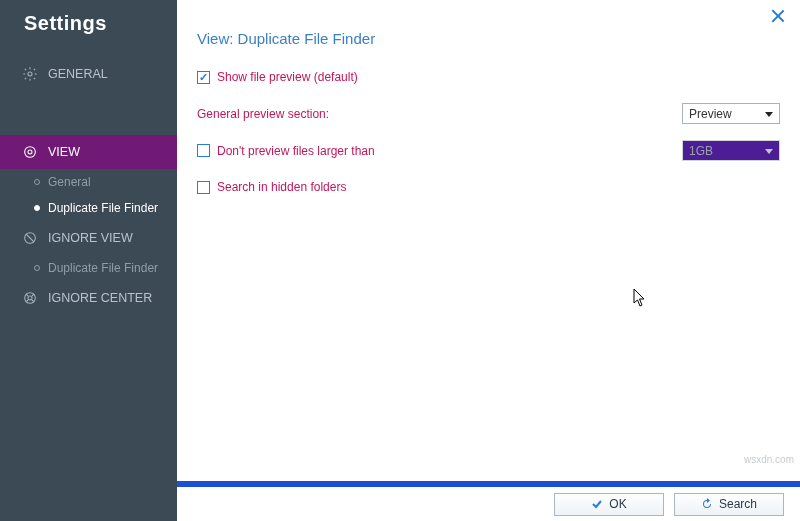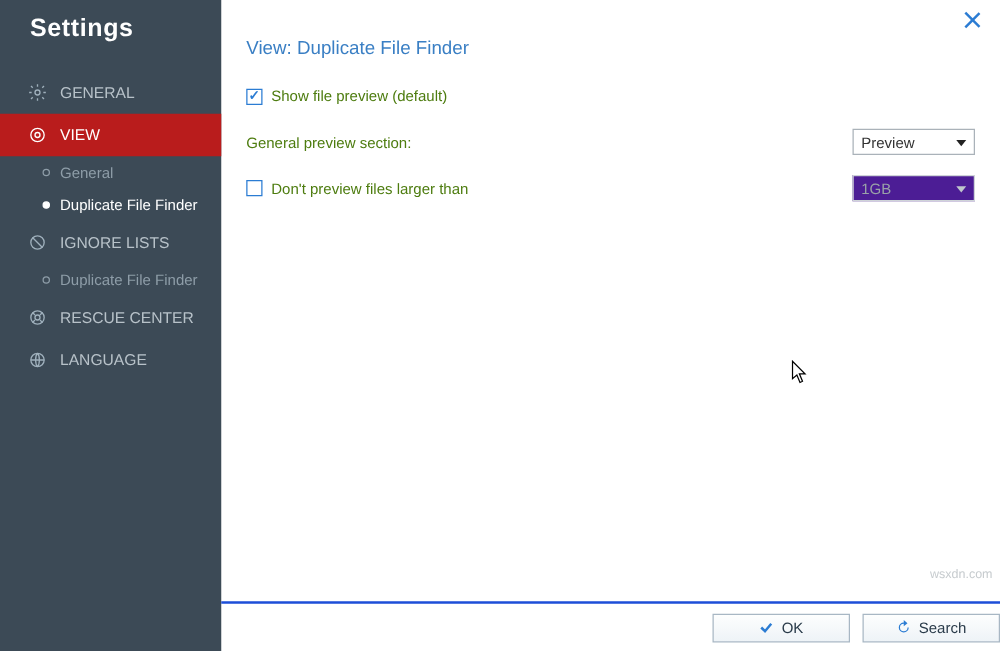--- a/index.html
+++ b/index.html
@@ -2,47 +2,47 @@
 <html><head>
 <meta charset="utf-8">
 <style>
   * { box-sizing: border-box; margin: 0; padding: 0; }
   body { font-family: "Segoe UI", Tahoma, sans-serif; font-size: 12px; width: 800px; height: 521px; overflow: hidden; background: #fff; color: #333; }
   .app { display: flex; width: 100%; height: 100%; }
   .sidebar { width: 177px; background: #3c4a56; color: #c9d0d6; display: flex; flex-direction: column; padding-top: 12px; }
   .sidebar-title { color: #fff; font-size: 20px; font-weight: 600; padding: 0 0 22px 24px; letter-spacing: 0.5px; }
   .nav { display: flex; flex-direction: column; }
   .nav-item { display: flex; align-items: center; height: 34px; padding-left: 22px; cursor: pointer; font-size: 12.5px; color: #b8c2c9; }
-  .nav-item.active { background: #b91c1c; color: #fff; }
+  .nav-item.active { background: #701a75; color: #fff; margin-top: 44px; }
   .nav-item .ico { width: 16px; height: 16px; margin-right: 10px; display: flex; align-items: center; justify-content: center; }
   .nav-item svg { stroke: #9fb0bc; fill: none; stroke-width: 1.6; }
   .nav-item.active svg { stroke: #fff; }
   .sub-item { display: flex; align-items: center; height: 26px; padding-left: 34px; font-size: 12px; color: #8e9da8; cursor: pointer; }
   .sub-item::before { content: ""; width: 4px; height: 4px; border: 1px solid #8e9da8; border-radius: 50%; margin-right: 8px; }
   .sub-item.current { color: #fff; }
   .sub-item.current::before { background: #fff; border-color: #fff; }
   .main { flex: 1; display: flex; flex-direction: column; position: relative; }
   .close-x { position: absolute; top: 8px; right: 14px; width: 16px; height: 16px; cursor: pointer; }
   .close-x::before, .close-x::after { content: ""; position: absolute; left: 7px; top: 0; width: 1.5px; height: 16px; background: #2b7cd3; }
   .close-x::before { transform: rotate(45deg); }
   .close-x::after { transform: rotate(-45deg); }
   .content { flex: 1; padding: 30px 20px 0 20px; overflow: auto; }
   .page-title { color: #3a7fc4; font-size: 15px; font-weight: 400; margin-bottom: 20px; }
   .row { display: flex; align-items: center; margin-bottom: 16px; min-height: 20px; }
   .row label { display: flex; align-items: center; cursor: pointer; }
   .cb { width: 13px; height: 13px; border: 1px solid #2b7cd3; margin-right: 7px; display: inline-flex; align-items: center; justify-content: center; background: #fff; }
   .cb.checked::after { content: "✓"; font-size: 11px; line-height: 11px; color: #2b7cd3; font-weight: bold; }
-  .row-text { font-size: 12px; color: #4d7c0f; text-align: center; }
+  .row-text { font-size: 12px; color: #be185d; text-align: center; }
   .row.plain .row-text { margin-left: 0; }
   .spacer { flex: 1; }
   .select { min-width: 98px; height: 21px; border: 1px solid #aab2b9; background: #fff; font-size: 12px; padding: 0 14px 0 6px; position: relative; display: inline-flex; align-items: center; cursor: pointer; }
   .select::after { content: ""; position: absolute; right: 6px; top: 8px; width: 0; height: 0; border-left: 4px solid transparent; border-right: 4px solid transparent; border-top: 5px solid #222; }
   .select.disabled { background: #4c1d95; color: #9aa2a8; border-color: #cfd4d8; cursor: default; }
   .select.disabled::after { border-top-color: #bfc6cc; }
-  .footer { height: 40px; border-top: 2px solid #1d4ed8; display: flex; align-items: center; justify-content: flex-end; gap: 10px; }
+  .footer { height: 40px; border-top: 6px solid #1d4ed8; display: flex; align-items: center; justify-content: flex-end; padding-right: 16px; gap: 10px; }
   .btn { width: 110px; height: 23px; border: 1px solid #a8b7c4; background: linear-gradient(#fdfefe,#eef3f7); display: inline-flex; align-items: center; justify-content: center; font-size: 12px; color: #2a3b4a; cursor: pointer; gap: 6px; }
   .btn .bico { width: 12px; height: 12px; display: inline-flex; align-items: center; justify-content: center; }
   .cursor { position: absolute; left: 456px; top: 288px; width: 14px; height: 20px; pointer-events: none; }
   .watermark { position: absolute; right: 6px; bottom: 56px; font-size: 10px; color: #c6cbce; }
 </style>
 </head>
 <body>
 
 <div class="app">
   <aside class="sidebar">
@@ -75,46 +75,37 @@
         <span>Duplicate File Finder</span>
       </div>
 
       <div class="nav-item">
         <span class="ico">
           <svg viewBox="0 0 24 24">
               <circle cx="12" cy="12" r="8"></circle>
               <path d="M6 6l12 12"></path>
             </svg>
         </span>
-        <span>IGNORE LISTS</span>
+        <span>IGNORE VIEW</span>
       </div>
       <div class="sub-item">
         <span>Duplicate File Finder</span>
       </div>
 
       <div class="nav-item">
         <span class="ico">
           <svg viewBox="0 0 24 24">
               <circle cx="12" cy="12" r="8"></circle>
               <circle cx="12" cy="12" r="3"></circle>
               <path d="M6 6l3 3M18 6l-3 3M6 18l3-3M18 18l-3-3"></path>
             </svg>
         </span>
-        <span>RESCUE CENTER</span>
+        <span>IGNORE CENTER</span>
       </div>
 
-      <div class="nav-item">
-        <span class="ico">
-          <svg viewBox="0 0 24 24">
-              <circle cx="12" cy="12" r="8"></circle>
-              <path d="M4 12h16M12 4c3 3 3 13 0 16M12 4c-3 3-3 13 0 16"></path>
-            </svg>
-        </span>
-        <span>LANGUAGE</span>
-      </div>
 
     </nav>
   </aside>
 
   <section class="main">
     <div class="close-x"></div>
 
     <div class="content">
       <h2 class="page-title">View: Duplicate File Finder</h2>
 
@@ -138,20 +129,26 @@
         <label>
           <span class="cb"></span>
           <span class="row-text">Don't preview files larger than</span>
         </label>
         <span class="spacer"></span>
         <div class="select disabled">
           <span>1GB</span>
         </div>
       </div>
 
+      <div class="row">
+        <label>
+          <span class="cb"></span>
+          <span class="row-text">Search in hidden folders</span>
+        </label>
+      </div>
     </div>
 
     <div class="watermark">wsxdn.com</div>
 
     <svg class="cursor" viewBox="0 0 14 20">
       <path d="M1 1 L1 15 L4.5 12 L7 18 L9 17 L6.5 11 L11 11 Z" fill="#fff" stroke="#000" stroke-width="1"></path>
     </svg>
 
     <div class="footer">
       <div class="btn">

